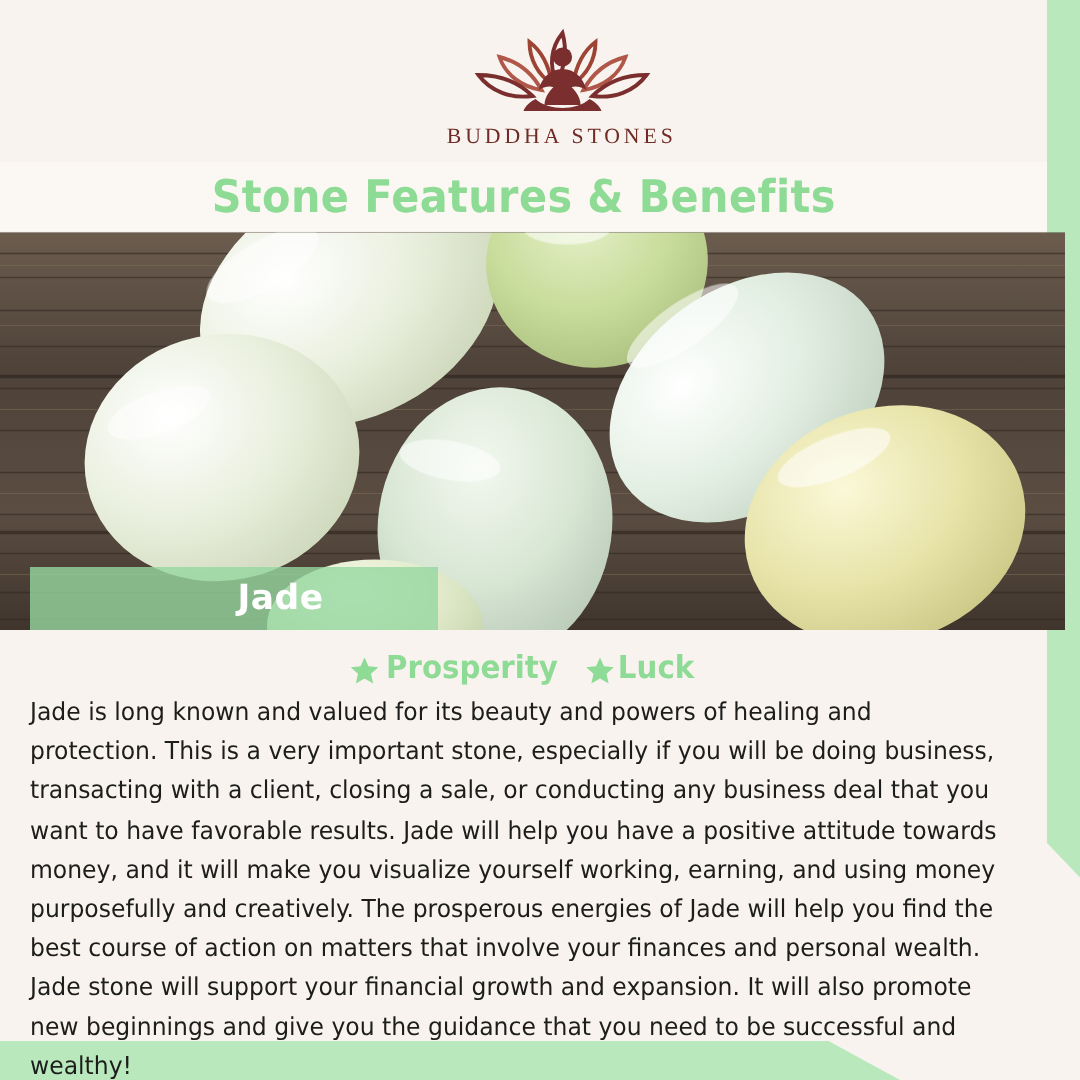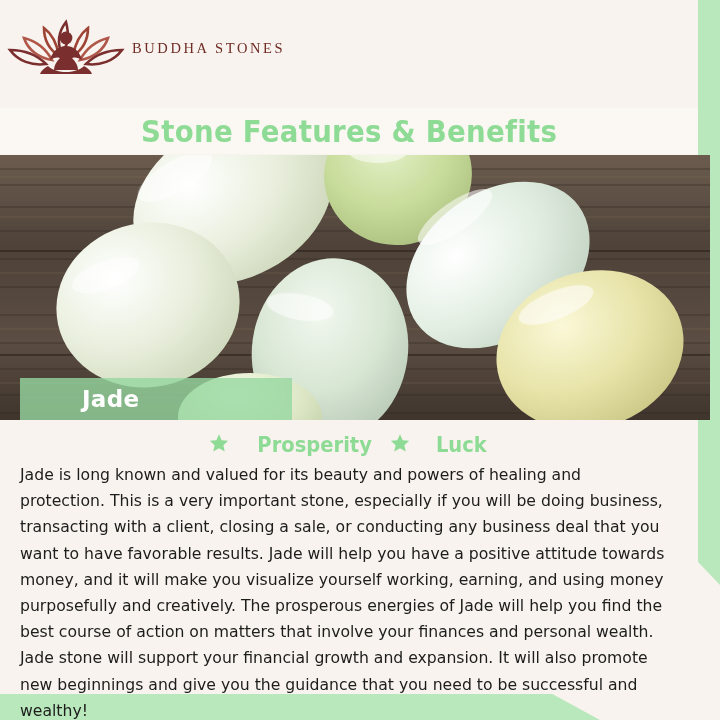--- a/index.html
+++ b/index.html
@@ -38,22 +38,23 @@
 
   
   .card{
     position:absolute;left:0;top:0;right:22px;bottom:26px;
     background:#f8f3ef;
   }
 
   
   .logo-wrap{
     position:absolute;top:14px;left:0;right:0;
-    display:flex;flex-direction:row;align-items:center;
-    z-index:6;
+    display:flex;flex-direction:column;align-items:center;
+    z-index:6;
+    padding-left:29px;
   }
   .logo-mark{width:132px;height:66px;display:block;}
   .logo-text{
     margin-top:3px;
     font-family:"Liberation Serif", serif;
     font-size:14.5px;letter-spacing:2.6px;color:#6f2b24;
   }
 
   
   .banner{
@@ -78,35 +79,36 @@
     overflow:hidden;z-index:3;
     background:#4a4038;
   }
   .photo svg{display:block;width:710px;height:265px;}
 
   .jade-tag{
     position:absolute;left:20px;top:378px;width:272px;height:42px;
     background:rgba(150,215,160,.80);
     display:flex;align-items:center;
     z-index:5;
+    justify-content:center;
   }
   .jade-tag span{
     margin-left:62px;
     font-family:"DejaVu Sans", sans-serif;
     font-weight:bold;font-size:23px;color:#ffffff;
     letter-spacing:.3px;
   }
 
   
   .benefits{
     position:absolute;top:430px;left:0;width:698px;height:30px;
     display:flex;align-items:center;justify-content:center;gap:14px;
     z-index:6;
   }
-  .benefit{display:flex;align-items:flex-start;gap:24px;}
+  .benefit{display:flex;align-items:flex-end;gap:0;}
   .star{width:20px;height:20px;display:block;}
   .benefit-label{
     font-family:"DejaVu Sans", sans-serif;
     font-weight:bold;font-size:21px;color:#8ddb94;
     transform:scaleX(.93);
   }
 
   
   .body-copy{
     position:absolute;left:20px;top:462px;width:678px;

